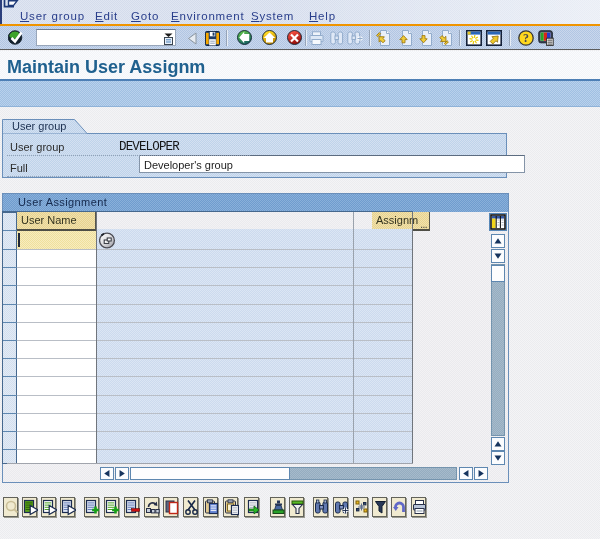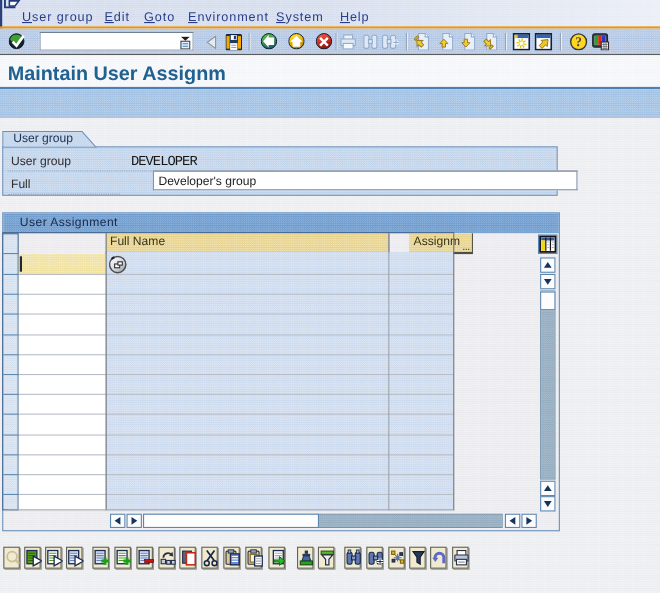--- a/index.html
+++ b/index.html
@@ -248,21 +248,21 @@
     <span id="devval">DEVELOPER</span>
     <span class="lbl" style="left:7px;top:28px">Full</span>
     <div id="txtinput">Developer's group</div>
     <div style="position:absolute;left:4px;top:21px;width:243px;border-top:1px dotted #93a2b6"></div>
     <div style="position:absolute;left:4px;top:42px;width:102px;border-top:1px dotted #93a2b6"></div>
   </div>
 
   <div id="box2"></div>
   <div id="uabar">User Assignment</div>
   <div id="selcol"></div>
-  <div class="hdr" style="left:96px;width:258px">Full Name</div>
+  <div class="hdr" style="left:17px;width:79px">User Name</div>
   <div class="hdr" style="left:372px;width:58px">Assignm<span style="position:absolute;right:2px;bottom:-1px;font-size:10px;letter-spacing:-0.5px;color:#3e3e34">...</span></div>
   <div id="ycell"></div>
   <div style="position:absolute;left:18px;top:233px;width:1.5px;height:14px;background:#202838"></div>
   <div id="colun"></div>
   <div id="colfn"></div>
   <div id="colas"></div>
   <div class="rs" style="top:249px"></div>
   <div class="ss" style="top:230px"></div>
   <div style="position:absolute;left:2px;top:211px;width:411px;height:1px;background:#46688e"></div>
   <div class="rs" style="top:249px"></div>

